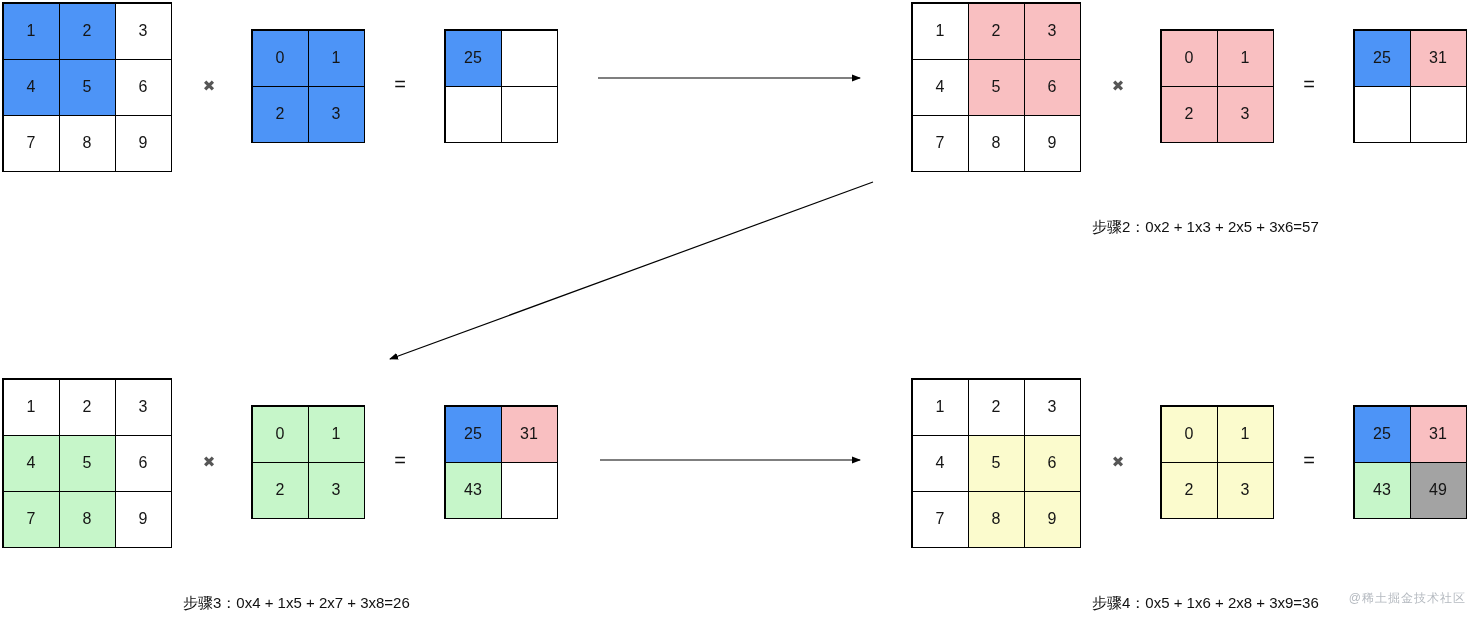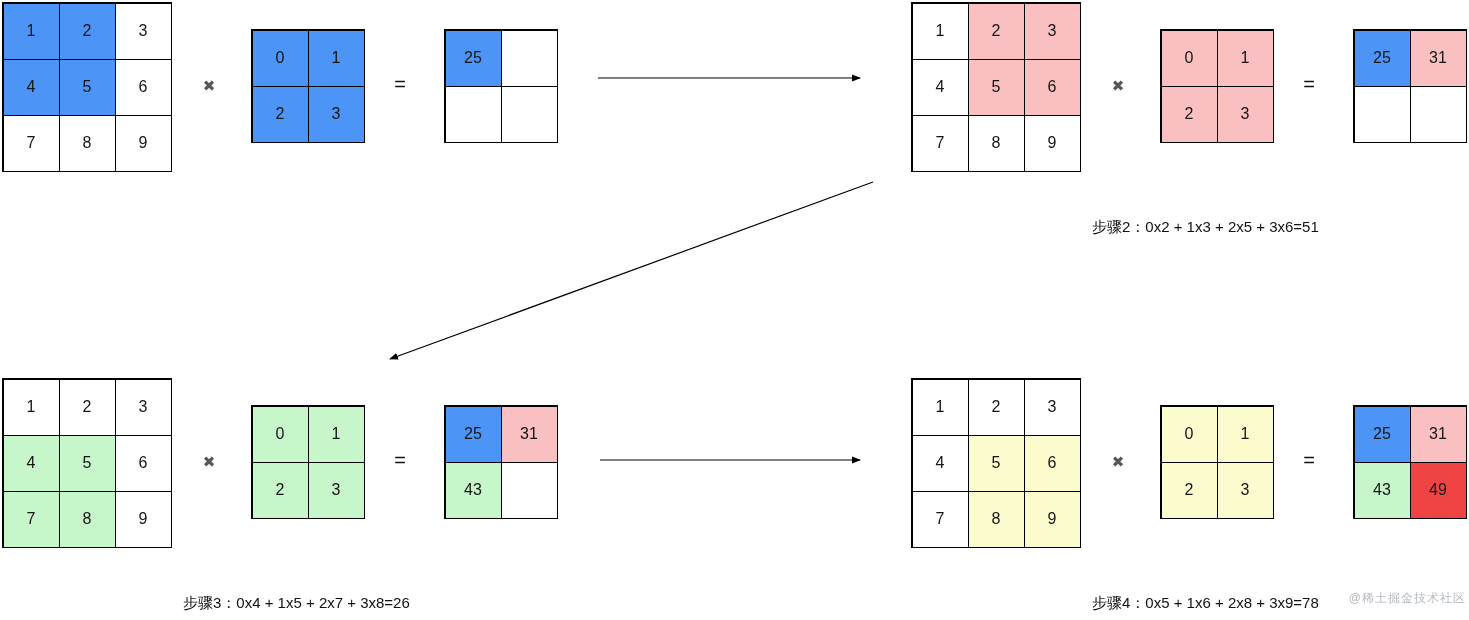--- a/index.html
+++ b/index.html
@@ -97,21 +97,21 @@
         <div class="cell" style="background: rgb(249, 191, 193);">2</div>
         <div class="cell" style="background: rgb(249, 191, 193);">3</div>
       </div>
     <div class="op op-eq">=</div>
     <div class="matrix result" style="grid-template-columns: repeat(2, var(--cell));">
         <div class="cell" style="background: rgb(77, 148, 247);">25</div>
         <div class="cell" style="background: rgb(249, 191, 193);">31</div>
         <div class="cell" style="background: rgb(255, 255, 255);"></div>
         <div class="cell" style="background: rgb(255, 255, 255);"></div>
       </div>
-    <div class="step-label">步骤2：0x2 + 1x3 + 2x5 + 3x6=51</div>
+    <div class="step-label">步骤2：0x2 + 1x3 + 2x5 + 3x6=57</div>
   </div>
 
   <div class="step s3">
     <div class="matrix mat3" style="grid-template-columns: repeat(3, var(--cell));">
         <div class="cell" style="background: rgb(255, 255, 255);">1</div>
         <div class="cell" style="background: rgb(255, 255, 255);">2</div>
         <div class="cell" style="background: rgb(255, 255, 255);">3</div>
         <div class="cell" style="background: rgb(198, 246, 201);">4</div>
         <div class="cell" style="background: rgb(198, 246, 201);">5</div>
         <div class="cell" style="background: rgb(255, 255, 255);">6</div>
@@ -153,23 +153,23 @@
         <div class="cell" style="background: rgb(251, 251, 205);">0</div>
         <div class="cell" style="background: rgb(251, 251, 205);">1</div>
         <div class="cell" style="background: rgb(251, 251, 205);">2</div>
         <div class="cell" style="background: rgb(251, 251, 205);">3</div>
       </div>
     <div class="op op-eq">=</div>
     <div class="matrix result" style="grid-template-columns: repeat(2, var(--cell));">
         <div class="cell" style="background: rgb(77, 148, 247);">25</div>
         <div class="cell" style="background: rgb(249, 191, 193);">31</div>
         <div class="cell" style="background: rgb(198, 246, 201);">43</div>
-        <div class="cell" style="background: #ef4444;">49</div>
+        <div class="cell" style="background: #a3a3a3;">49</div>
       </div>
-    <div class="step-label">步骤4：0x5 + 1x6 + 2x8 + 3x9=78</div>
+    <div class="step-label">步骤4：0x5 + 1x6 + 2x8 + 3x9=36</div>
   </div>
 
   <svg class="arrows" width="1469" height="620" viewBox="0 0 1469 620">
     <defs>
       <marker id="ah" markerWidth="10" markerHeight="8" refX="8" refY="4" orient="auto" markerUnits="userSpaceOnUse">
         <path d="M0,0.5 L9,4 L0,7.5 Z" fill="#000"></path>
       </marker>
     </defs>
     <line x1="598" y1="78" x2="860" y2="78" stroke="#000" stroke-width="1.2" marker-end="url(#ah)"></line>
     <line x1="873" y1="182" x2="390" y2="359" stroke="#000" stroke-width="1.2" marker-end="url(#ah)"></line>

